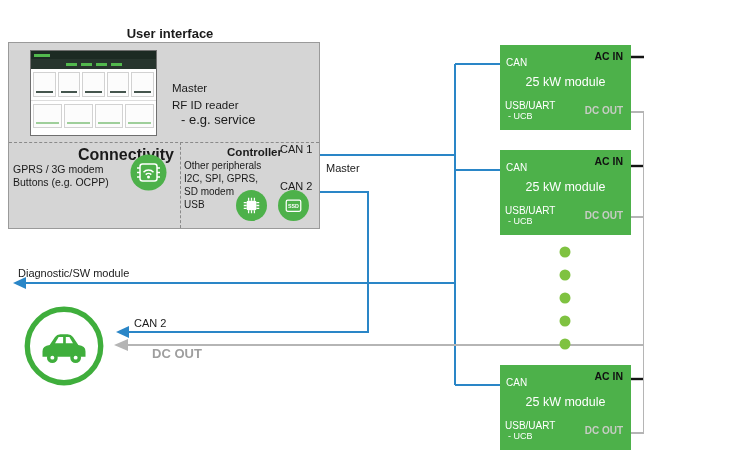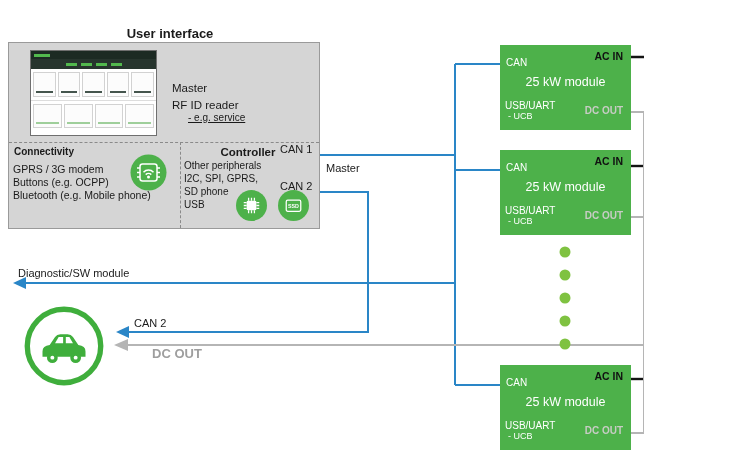--- a/index.html
+++ b/index.html
@@ -21,25 +21,25 @@
   .t-bar2 i{display:block;width:11px;height:3px;background:#52b94e;}
   .t-mid{display:flex;gap:2px;padding:3px 2px;height:32px;border-bottom:1px solid #ddd;box-sizing:border-box;}
   .t-card{flex:1;border:1px solid #d2d2d2;background:#fcfcfc;position:relative;}
   .t-card::after{content:"";position:absolute;left:2px;right:2px;bottom:3px;height:7px;border-bottom:2px solid #44554d;}
   .t-bot{display:flex;gap:2px;padding:3px 2px;height:30px;box-sizing:border-box;}
   .t-bot .t-card::after{border-bottom:2px solid #9fcf9b;height:5px;}
 
   .txt{white-space:nowrap;}
   .buttons-label{left:172px;top:82px;font-size:11.5px;}
   .rfid1{left:172px;top:99px;font-size:11.5px;}
-  .rfid2{left:188px;top:112px;font-size:10px;text-decoration:underline;}
-
-  .conn-title{left:14px;top:146px;width:160px;text-align:left;font-size:10px;font-weight:bold;}
+  .rfid2{left:181px;top:112px;font-size:13px;}
+
+  .conn-title{left:14px;top:146px;width:160px;text-align:right;font-size:16px;font-weight:bold;}
   .conn-item{left:13px;font-size:10.5px;}
-  .ctrl-title{left:198px;top:146px;width:100px;text-align:center;font-size:11.5px;font-weight:bold;}
+  .ctrl-title{left:182px;top:146px;width:100px;text-align:right;font-size:11.5px;font-weight:bold;}
   .ctrl-item{left:184px;font-size:10px;}
   .can-port{left:280px;font-size:11px;}
 
   
   .master-label{left:326px;top:141px;font-size:11px;margin-top:21px;}
   .three-phase{left:637px;top:40px;font-size:12px;font-weight:bold;}
   .diag-label{left:18px;top:267px;font-size:11px;}
   .can2-arrow-label{left:134px;top:317px;font-size:11px;}
   .dcout-arrow-label{left:152px;top:346px;font-size:13px;font-weight:bold;color:#9e9e9e;}
 
@@ -130,39 +130,38 @@
   <div class="abs txt buttons-label">Master</div>
   <div class="abs txt rfid1">RF ID reader</div>
   <div class="abs txt rfid2">- e.g. service</div>
 
   <div class="abs h-divider"></div>
   <div class="abs v-divider"></div>
 
   <div class="abs txt conn-title">Connectivity</div>
   <div class="abs txt conn-item" style="top:163px">GPRS / 3G modem</div>
   <div class="abs txt conn-item" style="top:176px">Buttons (e.g. OCPP)</div>
-  <div class="abs txt conn-item" style="top:189px">Bluetooth (e.g. Mobile phone)</div>
 
   <div class="abs icon" style="left:130px;top:154px">
     <svg width="37" height="37" viewBox="0 0 37 37">
       <circle cx="18.5" cy="18.5" r="18" fill="#4db14a"></circle>
       <g stroke="#fff" stroke-width="1.5" fill="none">
         <rect x="10" y="10" width="17" height="17" rx="2.5"></rect>
         <path d="M10 14 H7 M10 18.5 H7 M10 23 H7 M27 14 H30 M27 18.5 H30 M27 23 H30"></path>
         <path d="M13.5 18.2 a7 7 0 0 1 10 0"></path>
         <path d="M15.7 20.6 a4 4 0 0 1 5.6 0"></path>
       </g>
       <circle cx="18.5" cy="23" r="1.5" fill="#fff"></circle>
     </svg>
   </div>
 
   <div class="abs txt ctrl-title">Controller</div>
   <div class="abs txt ctrl-item" style="top:160px">Other peripherals</div>
   <div class="abs txt ctrl-item" style="top:173px">I2C, SPI, GPRS,</div>
-  <div class="abs txt ctrl-item" style="top:186px">SD phone</div>
+  <div class="abs txt ctrl-item" style="top:186px">SD modem</div>
   <div class="abs txt ctrl-item" style="top:199px">USB</div>
 
   <div class="abs icon" style="left:236px;top:190px">
     <svg width="31" height="31" viewBox="0 0 32 32">
       <circle cx="16" cy="16" r="16" fill="#4db14a"></circle>
       <rect x="11" y="11" width="10" height="10" rx="1.5" fill="#fff"></rect>
       <g stroke="#fff" stroke-width="1.3">
         <path d="M13 11 V8 M16 11 V8 M19 11 V8 M13 21 V24 M16 21 V24 M19 21 V24 M11 13 H8 M11 16 H8 M11 19 H8 M21 13 H24 M21 16 H24 M21 19 H24"></path>
       </g>
     </svg>

